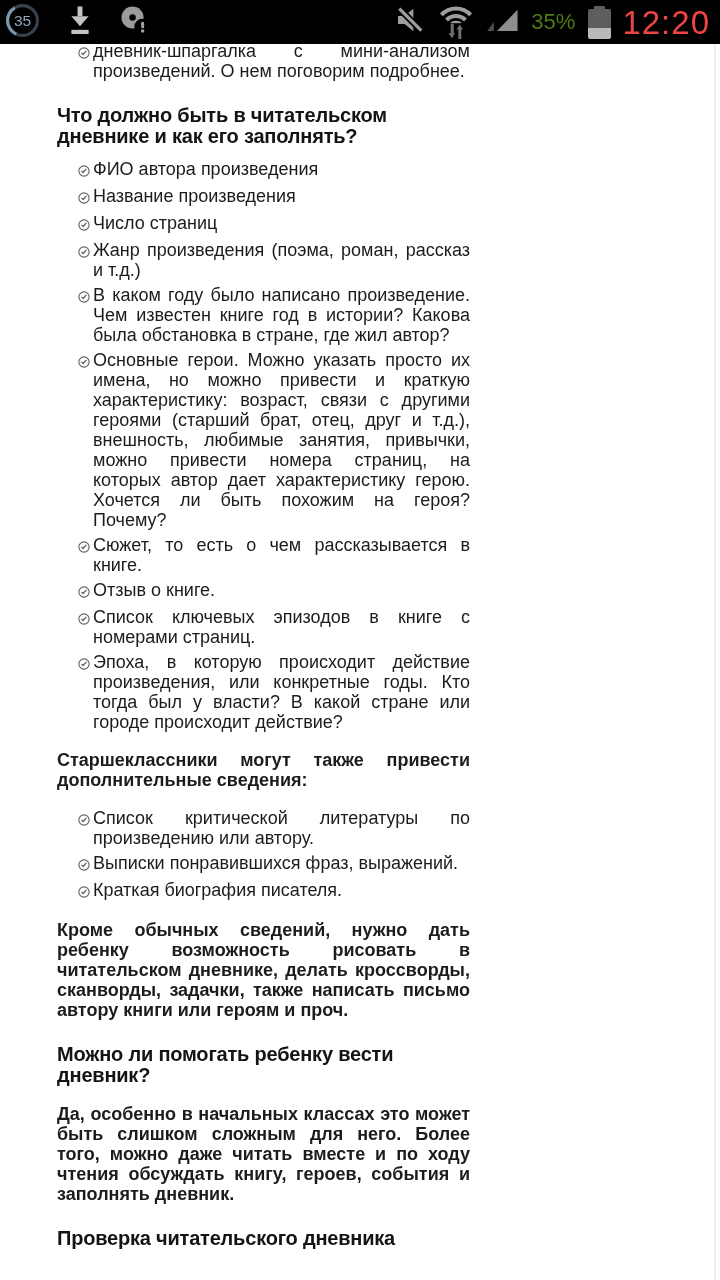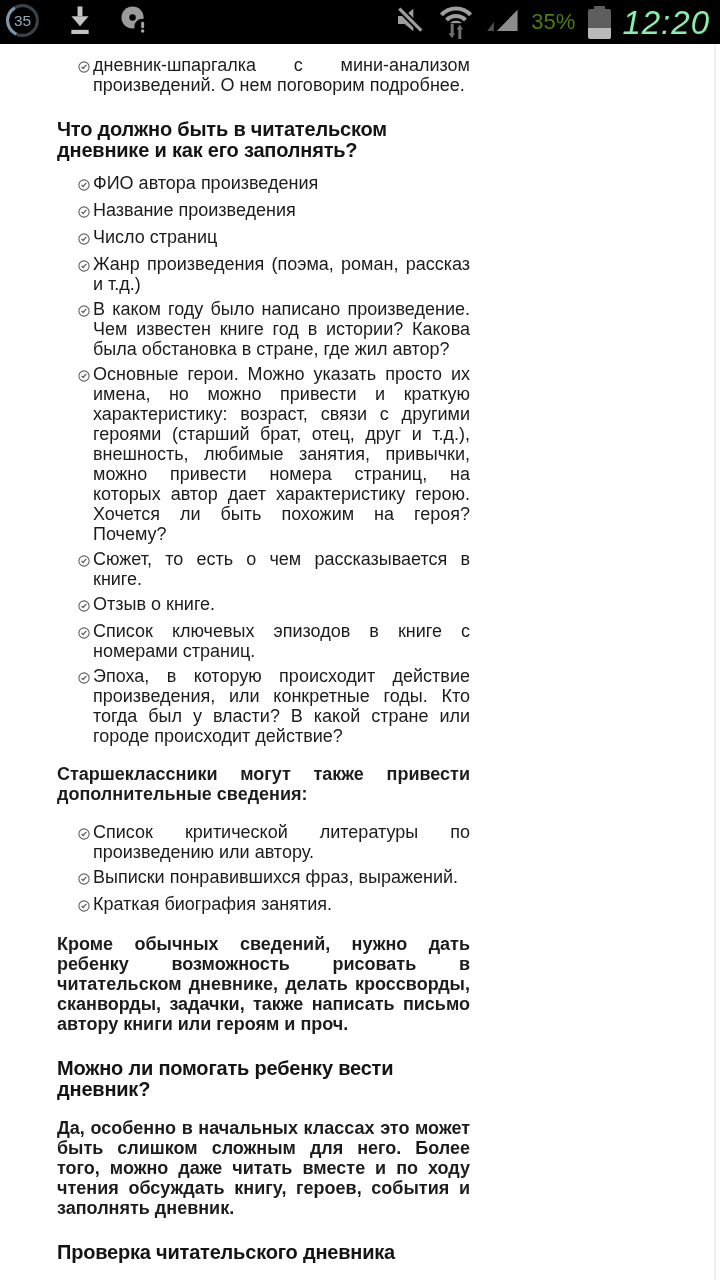--- a/index.html
+++ b/index.html
@@ -7,42 +7,42 @@
     width:720px;height:1280px;overflow:hidden;background:#ffffff;
     font-family:"Liberation Sans","DejaVu Sans",sans-serif;
   }
   
   .statusbar{
     height:44px;background:#000;display:flex;justify-content:space-between;
     align-items:center;padding:0 10px 0 4px;box-sizing:border-box;
   }
   .sb-left{display:flex;align-items:center;gap:24px;}
   .sb-right{display:flex;align-items:center;gap:11px;}
-  .sb-time{font-size:33px;color:#86efac;letter-spacing:1px;line-height:1;font-style:italic;}
+  .sb-time{font-size:33px;color:#ef4444;letter-spacing:1px;line-height:1;}
   .sb-pct{font-size:22px;color:#4d7c0f;line-height:1;}
   .batt{position:relative;width:23px;height:33px;margin-left:2px;}
   .batt .cap{position:absolute;top:0;left:6px;width:11px;height:4px;background:#5e5e5e;border-radius:1px 1px 0 0;}
   .batt .body{position:absolute;top:3px;left:0;width:23px;height:30px;border-radius:2px;
     background:linear-gradient(to bottom,#5e5e5e 63%,#b9b9b9 63%);}
   
   .edge-line{position:fixed;top:44px;right:4px;width:2px;height:1236px;background:#f0f0f0;}
   .article{
     width:413px;margin-left:57px;color:#1c1c1c;
     font-size:18px;line-height:20px;
   }
   .article p{text-align:justify;margin:18px 0;font-weight:bold;}
   .article h2{
     font-size:20px;line-height:21px;margin:24px 0 12px;
     letter-spacing:-0.2px;color:#141414;font-weight:700;text-align:left;
   }
   .list{list-style:none;margin:12px 0 18px;padding:0 0 0 21px;}
   .list li{display:flex;margin:5px 0;}
   .list .bullet{flex:0 0 12px;margin:2px 3px 0 0;}
   .list .txt{flex:1;text-align:justify;}
-  .intro-list{margin-top:14px;}
+  .intro-list{margin-top:0;}
   .intro-list li{margin-top:-3px;}
 </style>
 </head>
 <body>
 
 <header class="statusbar">
   <div class="sb-left">
     <span>
       <svg width="37" height="37" viewBox="0 0 36 36">
         <circle cx="18" cy="18" r="14.5" fill="none" stroke="#39424a" stroke-width="3"></circle>
@@ -235,21 +235,21 @@
       </span>
       <span class="txt">Выписки понравившихся фраз, выражений.</span>
     </li>
     <li>
       <span class="bullet">
         <svg width="12" height="12" viewBox="0 0 11 11">
             <circle cx="5.5" cy="5.5" r="4.7" fill="none" stroke="#5f5f5f" stroke-width="1"></circle>
             <path d="M3.2 5.4 L4.7 6.9 L7.6 3.6" fill="none" stroke="#5f5f5f" stroke-width="1.2"></path>
           </svg>
       </span>
-      <span class="txt">Краткая биография занятия.</span>
+      <span class="txt">Краткая биография писателя.</span>
     </li>
   </ul>
 
   <p>Кроме обычных сведений, нужно дать ребенку возможность рисовать в читательском дневнике, делать кроссворды, сканворды, задачки, также написать письмо автору книги или героям и проч.</p>
 
   <h2>Можно ли помогать ребенку вести дневник?</h2>
 
   <p>Да, особенно в начальных классах это может быть слишком сложным для него. Более того, можно даже читать вместе и по ходу чтения обсуждать книгу, героев, события и заполнять дневник.</p>
 
   <h2>Проверка читательского дневника</h2>

